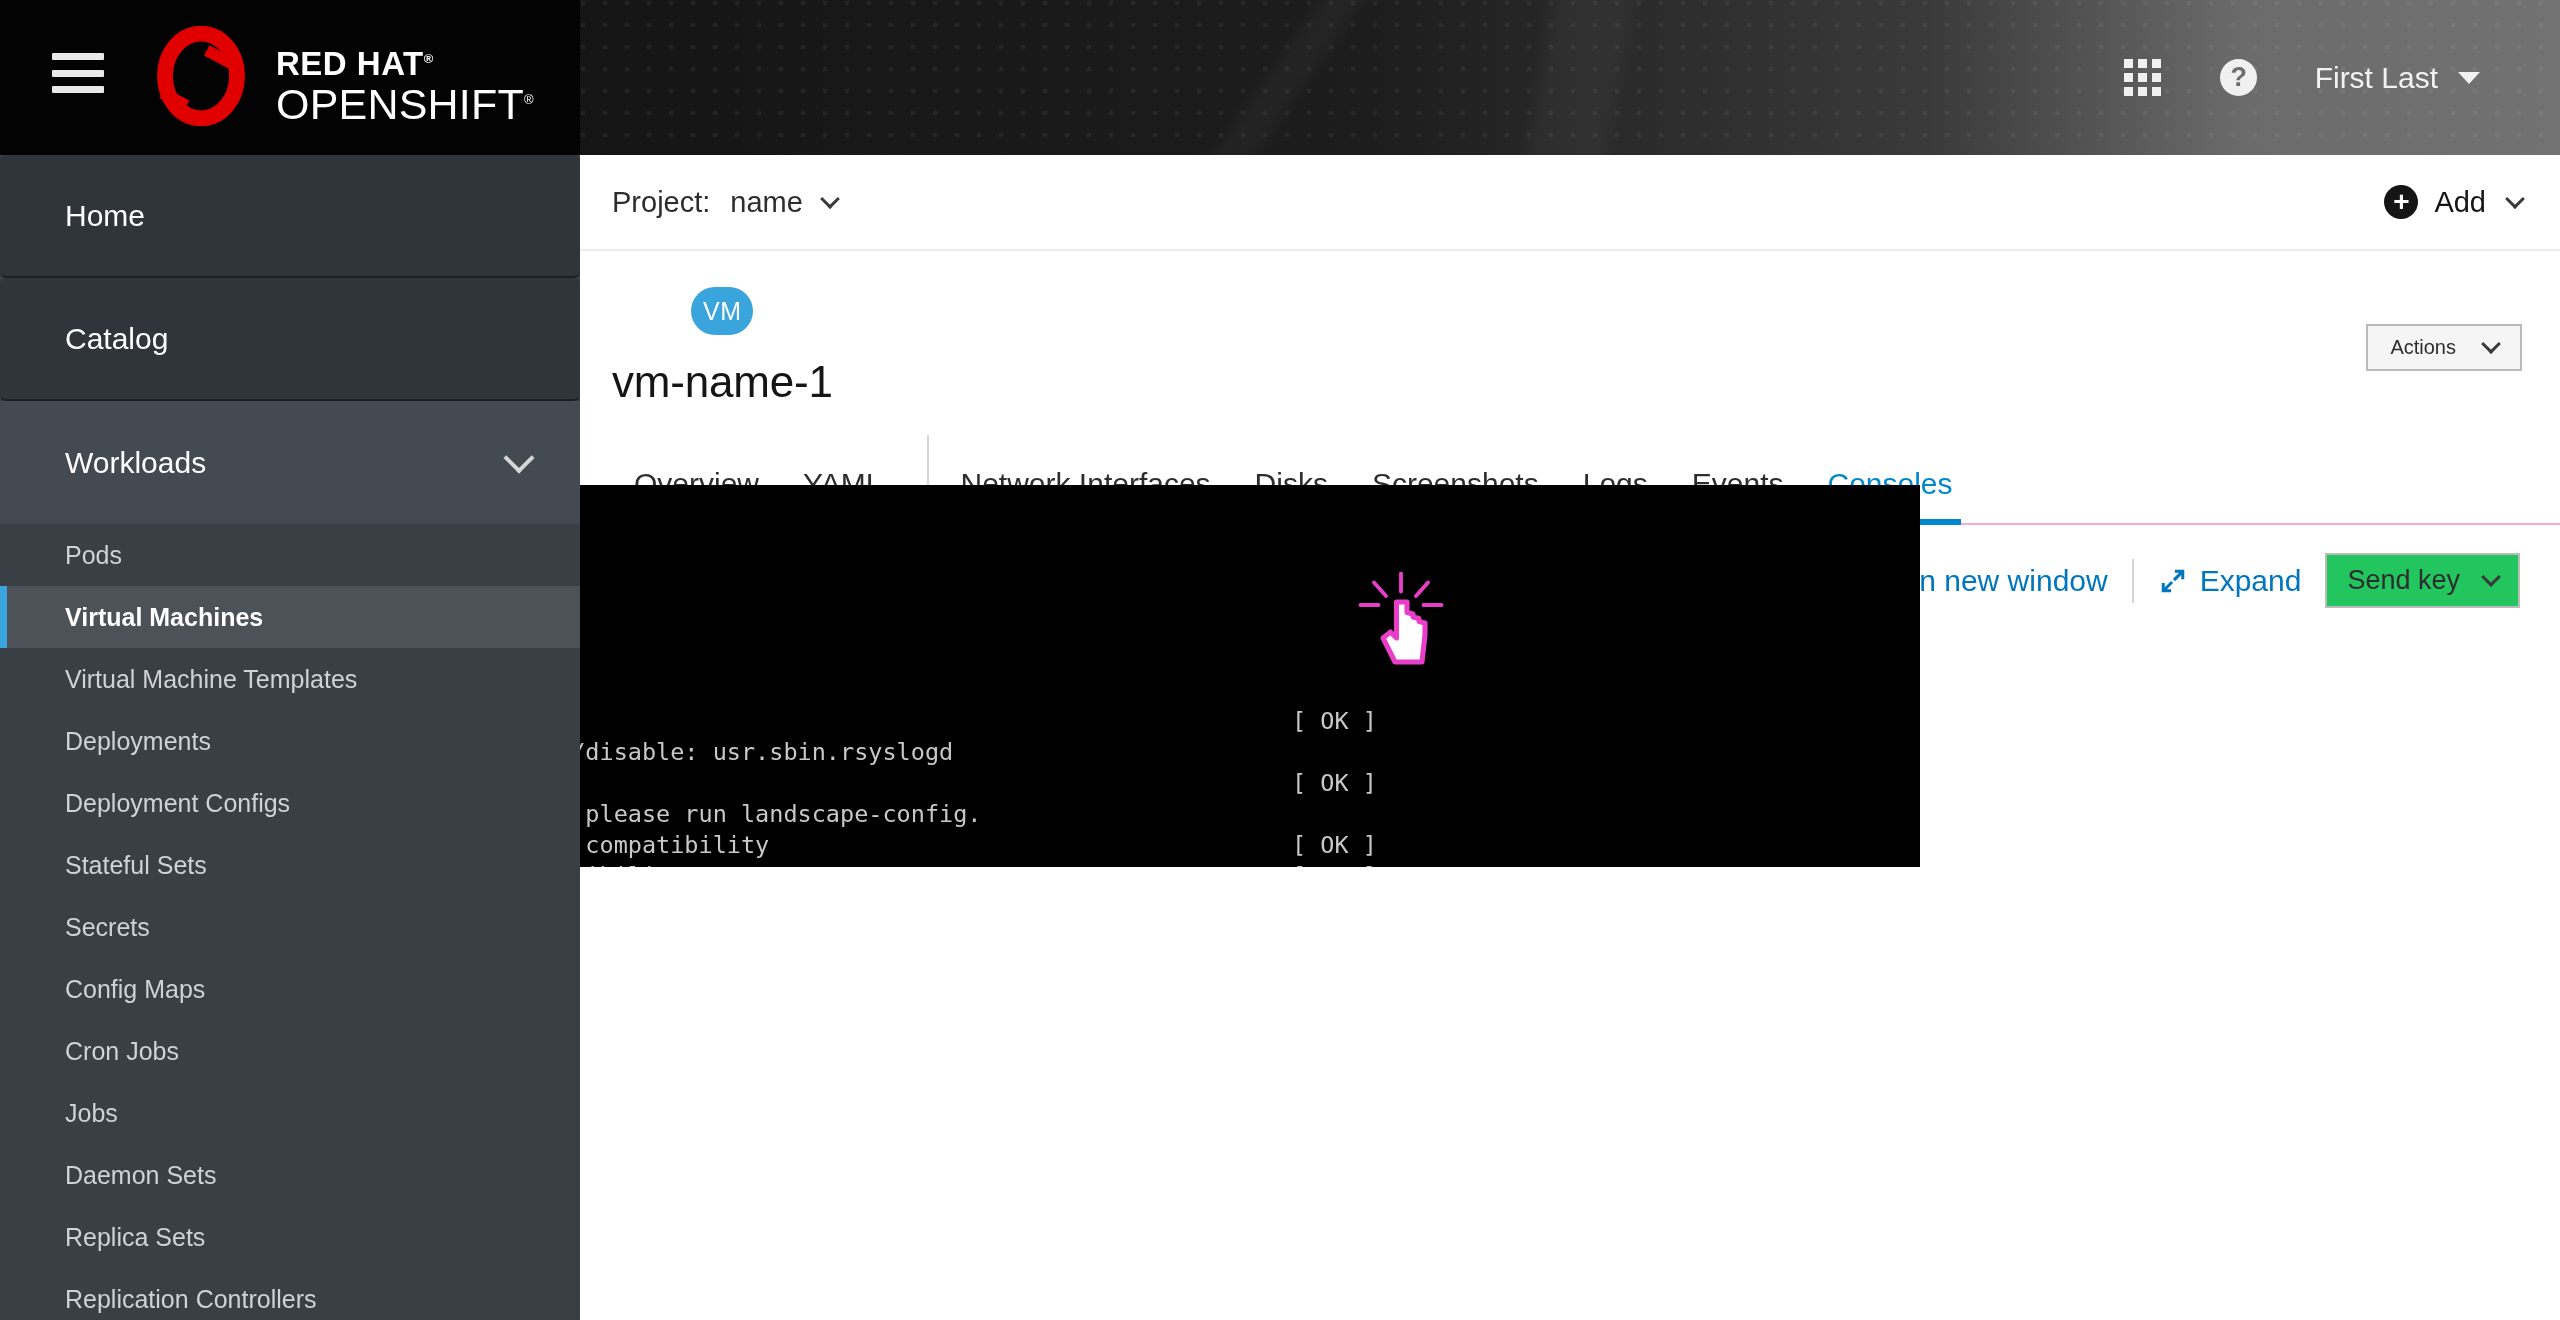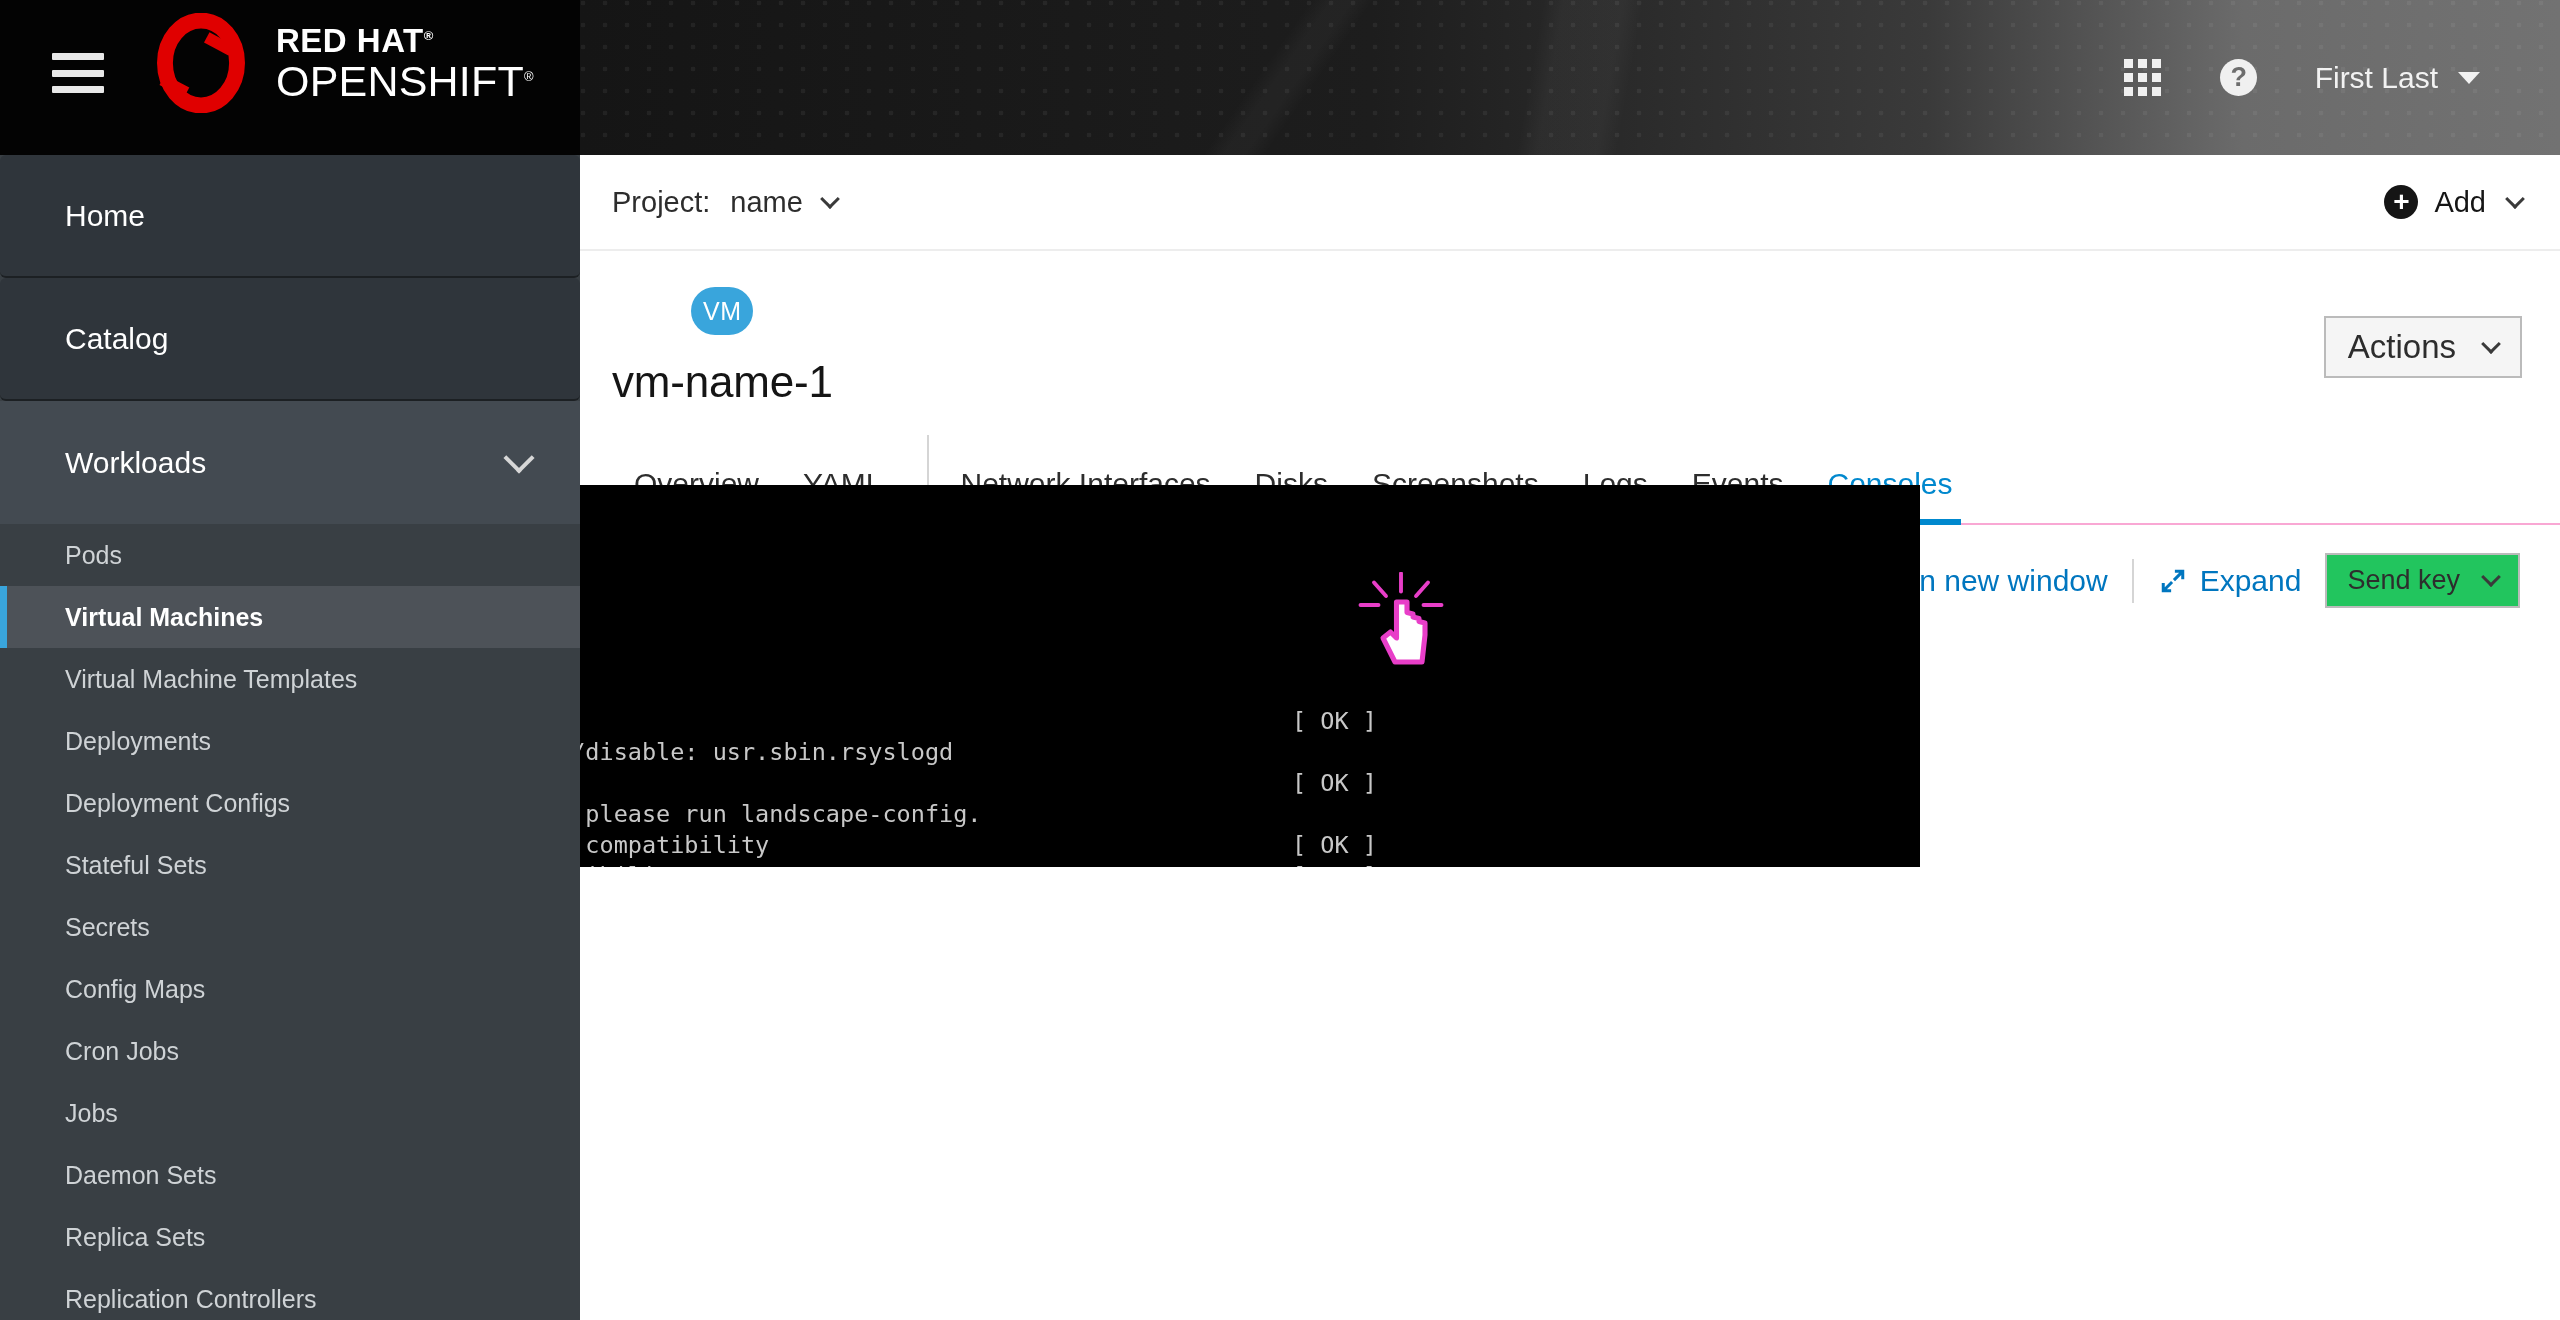--- a/index.html
+++ b/index.html
@@ -74,23 +74,23 @@
   .hamburger span {
     display: block;
     height: 7px;
     width: 52px;
     background: #e8e8e8;
     border-radius: 1px;
   }
 
   .brand {
     position: absolute;
-    left: 148px; top: 13px;
+    left: 148px; top: 26px;
     display: flex;
-    align-items: center;
+    align-items: flex-end;
     gap: 22px;
     cursor: pointer;
   }
   .brand-mark { width: 106px; height: 100px; flex: none; }
   .brand-text { display: flex; flex-direction: column; line-height: 1; }
   .brand-top {
     font-size: 33px; font-weight: bold; color: #fff;
     letter-spacing: 0.5px; font-family: "Liberation Sans", sans-serif;
   }
   .brand-top sup { font-size: 13px; vertical-align: super; }
@@ -248,21 +248,21 @@
   }
   .vm-title {
     font-size: 44px; color: #151515; font-weight: normal;
     letter-spacing: -0.2px;
   }
   .actions-btn {
     display: flex; align-items: center; gap: 22px;
     border: 2px solid #bbbbbb;
     background: #f5f5f5;
     padding: 10px 22px;
-    font-size: 33px; color: #2d2d2d;
+    font-size: 20px; color: #2d2d2d;
     cursor: pointer;
   }
 
   
   .tabs {
     display: flex; align-items: flex-end;
     padding-left: 32px;
     border-bottom: 2px solid #f9a8d4;
     height: 88px;
   }

